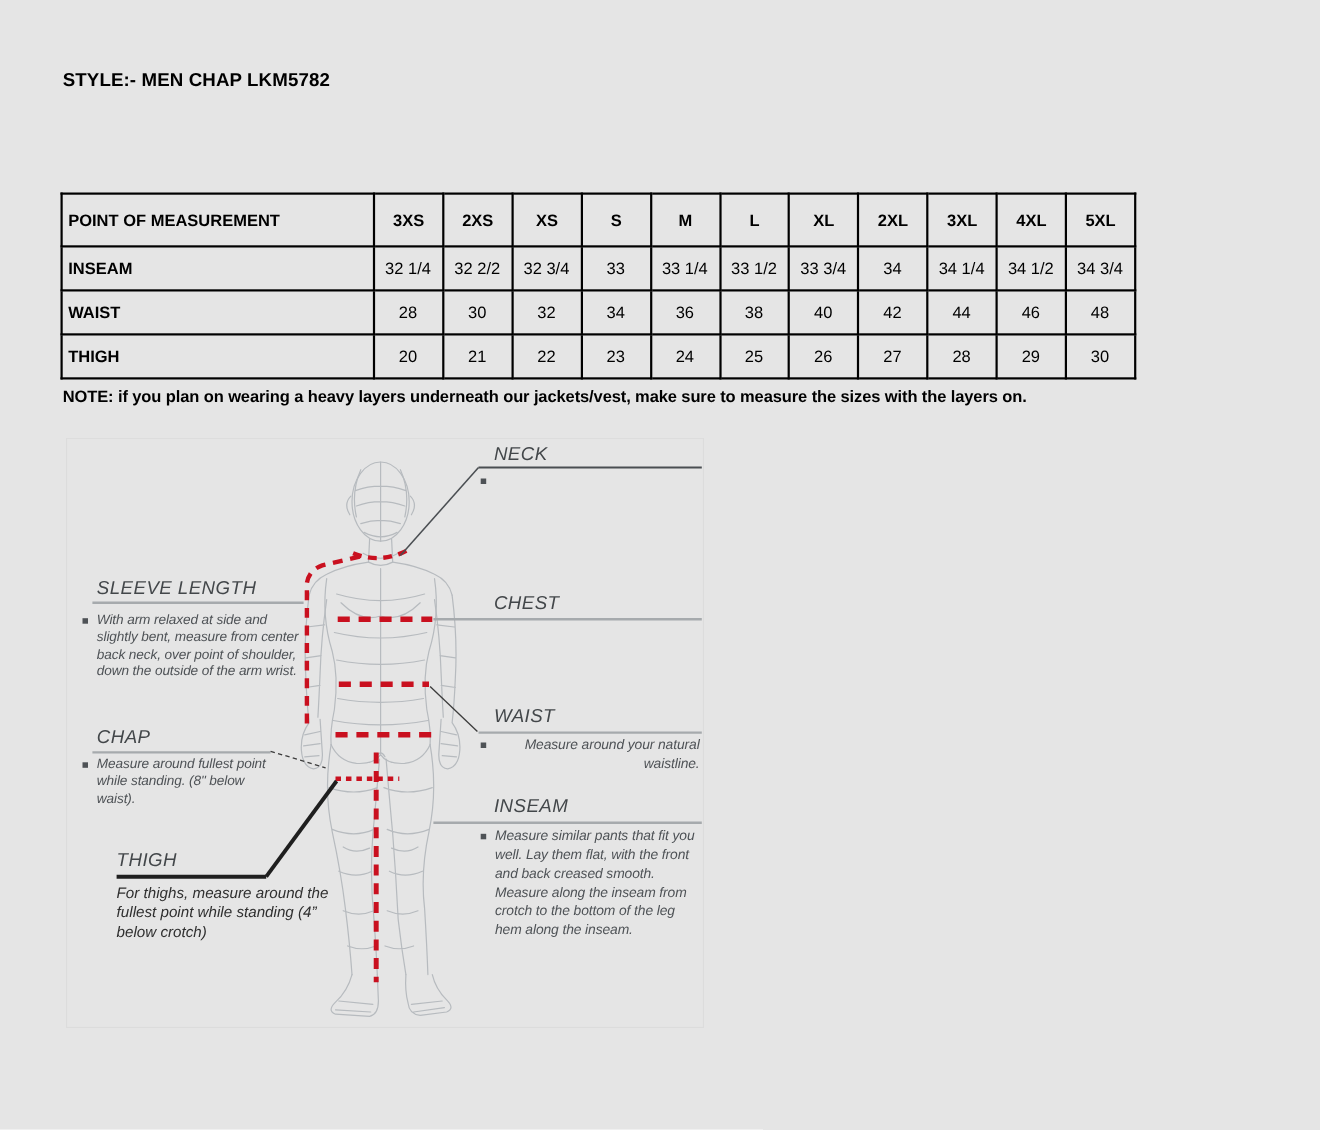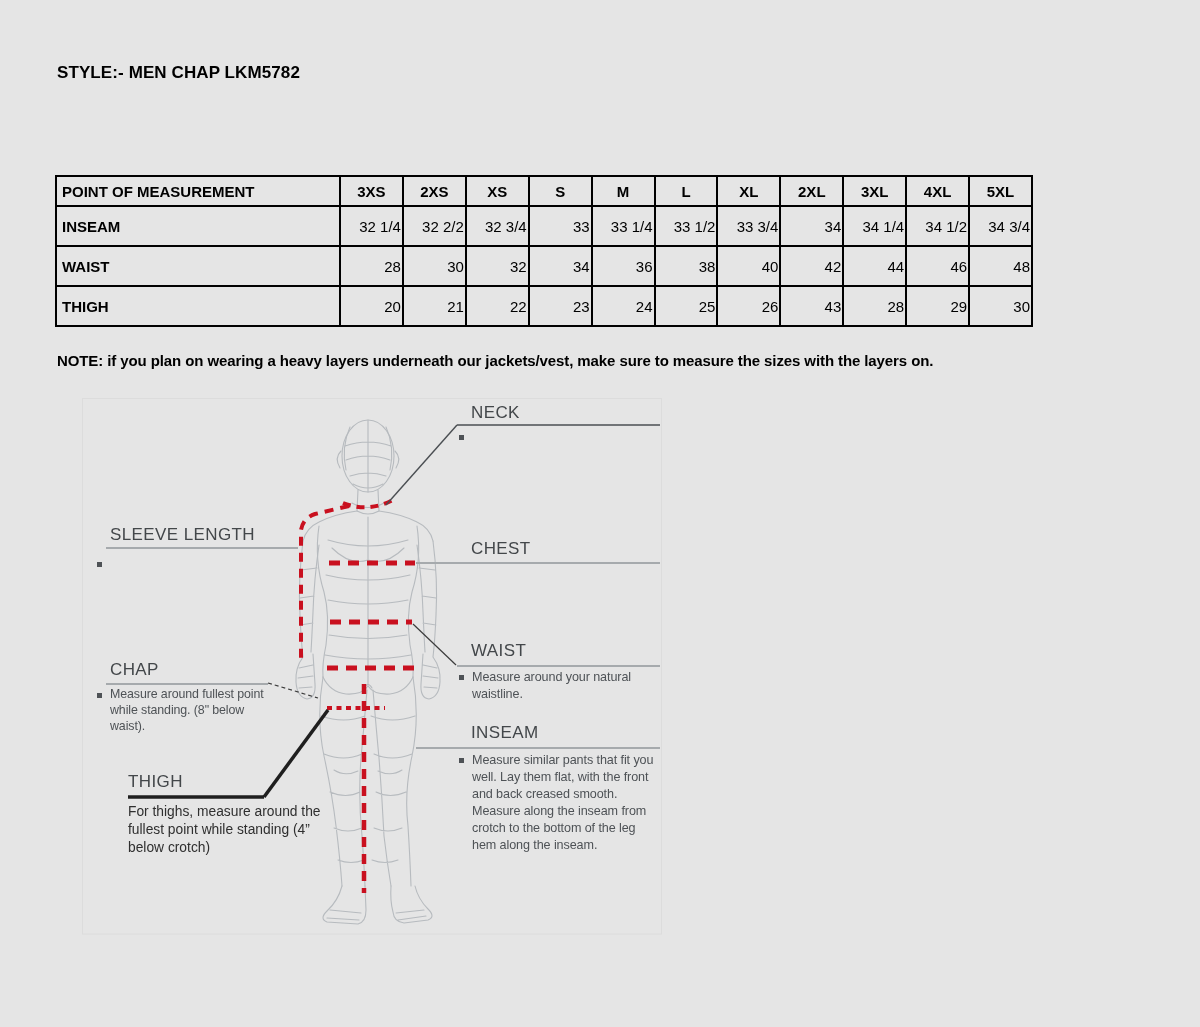--- a/index.html
+++ b/index.html
@@ -4,28 +4,28 @@
 <style>
   html,body{margin:0;padding:0;background:#fff;}
   .page{position:relative;width:1200px;height:1027px;background:#e5e5e5;overflow:hidden;
         font-family:"Liberation Sans",sans-serif;color:#000;}
   .page-title{position:absolute;left:57px;top:63px;font-size:17px;font-weight:bold;letter-spacing:.1px;}
   .note{position:absolute;left:57px;top:352px;font-size:15px;font-weight:bold;letter-spacing:-.1px;}
 
   table.size-table{position:absolute;left:55px;top:175px;width:978px;border-collapse:collapse;table-layout:fixed;}
   .size-table th,.size-table td{border:2px solid #000;font-size:15px;vertical-align:middle;overflow:hidden;white-space:nowrap;}
   .size-table col.c-label{width:284px;}
-  .size-table thead tr{height:30px;}
+  .size-table thead tr{height:48px;}
   .size-table tbody tr{height:40px;}
   .size-table th.h-label{text-align:left;padding-left:5px;font-weight:bold;}
   .size-table th.h-size{text-align:center;font-weight:bold;}
   .size-table th.r-label{text-align:left;padding-left:5px;font-weight:bold;}
-  .size-table td.v{ text-align:right;padding-left:0;font-weight:normal;}
-
-  .diagram{position:absolute;left:82px;top:398px;width:688px;height:537px;}
+  .size-table td.v{ text-align:center;padding-left:0;font-weight:normal;}
+
+  .diagram{position:absolute;left:60px;top:398px;width:688px;height:537px;font-style:italic;}
   .diagram svg{position:absolute;left:0;top:0;}
   .sec-title{position:absolute;font-size:17px;line-height:19px;color:#43474a;letter-spacing:.4px;white-space:nowrap;}
   .desc{position:absolute;font-size:12.6px;line-height:17px;color:#4e5256;letter-spacing:-.1px;padding-left:14px;}
   .desc .bullet{position:absolute;left:1px;top:6px;width:5px;height:5px;background:#4e5256;}
   .desc.tight{font-size:12.4px;line-height:15.8px;}
   .thigh-desc{position:absolute;font-size:13.8px;line-height:18px;color:#2f2f2f;}
 </style>
 </head>
 <body>
 
@@ -95,21 +95,21 @@
       </tr>
       <tr>
         <th class="r-label">THIGH</th>
         <td class="v">20</td>
         <td class="v">21</td>
         <td class="v">22</td>
         <td class="v">23</td>
         <td class="v">24</td>
         <td class="v">25</td>
         <td class="v">26</td>
-        <td class="v">43</td>
+        <td class="v">27</td>
         <td class="v">28</td>
         <td class="v">29</td>
         <td class="v">30</td>
       </tr>
     </tbody>
   </table>
 
   <div class="note">NOTE: if you plan on wearing a heavy layers underneath our jackets/vest, make sure to measure the sizes with the layers on.</div>
 
   <div class="diagram">
@@ -184,34 +184,35 @@
     </svg>
 
     <div class="sec-title" style="left:389px;top:5px;">NECK</div>
     <div class="desc" style="left:376px;top:31px;width:186px;">
       <span class="bullet"></span>
     </div>
 
     <div class="sec-title" style="left:389px;top:141px;">CHEST</div>
 
     <div class="sec-title" style="left:389px;top:243px;">WAIST</div>
-    <div class="desc" style="left:376px;top:271px;width:186px;">
+    <div class="desc" style="left:376px;top:271px;width:186px;text-align:right;">
       <span class="bullet"></span>
       <span>Measure around your natural waistline.</span>
     </div>
 
     <div class="sec-title" style="left:389px;top:325px;">INSEAM</div>
     <div class="desc" style="left:376px;top:354px;width:188px;">
       <span class="bullet"></span>
       <span>Measure similar pants that fit you well. Lay them flat, with the front and back creased smooth. Measure along the inseam from crotch to the bottom of the leg hem along the inseam.</span>
     </div>
 
     <div class="sec-title" style="left:28px;top:127px;">SLEEVE LENGTH</div>
     <div class="desc tight" style="left:14px;top:158px;width:192px;">
       <span class="bullet"></span>
+      <span>With arm relaxed at side and slightly bent, measure from center back neck, over point of shoulder, down the outside of the arm wrist.</span>
     </div>
 
     <div class="sec-title" style="left:28px;top:262px;">CHAP</div>
     <div class="desc tight" style="left:14px;top:289px;width:170px;">
       <span class="bullet"></span>
       <span>Measure around fullest point while standing. (8" below waist).</span>
     </div>
 
     <div class="sec-title" style="left:46px;top:374px;">THIGH</div>
     <div class="thigh-desc" style="left:46px;top:405px;width:200px;">For thighs, measure around the fullest point while standing (4” below crotch)</div>

